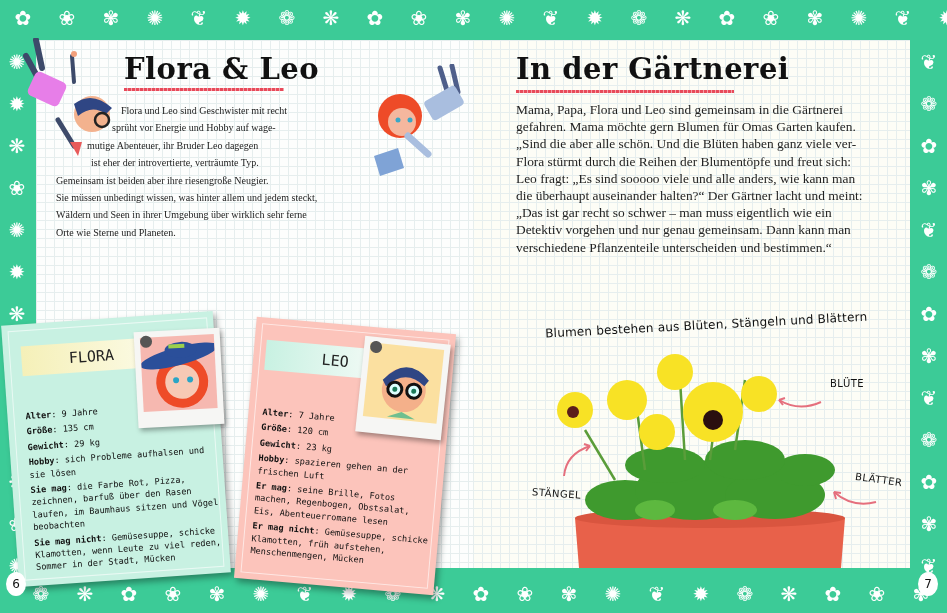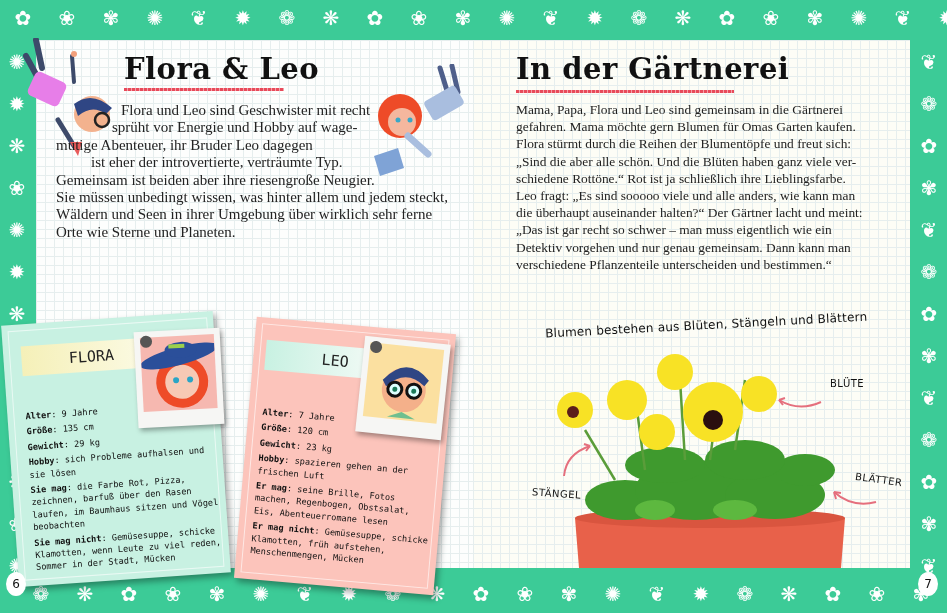--- a/index.html
+++ b/index.html
@@ -5,21 +5,21 @@
   html,body{margin:0;padding:0;}
   body{width:947px;height:613px;overflow:hidden;background:#3ccb97;position:relative;font-family:"DejaVu Serif",serif;}
   .page{position:absolute;background-color:#fdfefd;
     background-image:linear-gradient(#e6eeee 1px,transparent 1px),linear-gradient(90deg,#e6eeee 1px,transparent 1px);
     background-size:9px 9px;}
   #page-left{left:36px;top:40px;width:437px;height:528px;}
   #page-right{left:473px;top:40px;width:437px;height:528px;background-color:#fdfdf6;}
   .leaf{position:absolute;color:#fff;font-size:20px;line-height:20px;width:22px;text-align:center;font-family:"DejaVu Sans",sans-serif;}
   h1.title{position:absolute;margin:0;font-family:"DejaVu Serif",serif;font-weight:bold;font-size:29px;color:#111;letter-spacing:0.5px;}
   .underline{position:absolute;height:3px;background:repeating-linear-gradient(90deg,#e84a5a 0 3px,#f4a0a8 3px 4px);}
-  .body-text{position:absolute;font-family:"Liberation Serif",serif;font-size:15px;line-height:17.4px;color:#222;}
+  .body-text{position:absolute;font-family:"Liberation Serif",serif;font-size:10px;line-height:17.4px;color:#222;}
   .para-line{display:block;white-space:nowrap;}
   .card{position:absolute;box-shadow:3px 4px 6px rgba(0,0,0,0.35);}
   .card-inner{position:absolute;left:6px;top:6px;right:6px;bottom:6px;border:1.5px solid rgba(255,255,255,0.6);}
   .card-flora{left:10px;top:318px;width:212px;height:262px;background:#c8f1e2;transform:rotate(-4deg);}
   .card-leo{left:245px;top:325px;width:200px;height:262px;background:#fcc4bb;transform:rotate(5deg);}
   .name-tape{position:absolute;font-family:"DejaVu Sans Mono",monospace;font-size:15px;color:#222;padding:6px 0;text-align:center;}
   .card-flora .name-tape{left:18px;top:22px;width:140px;background:linear-gradient(90deg,#f5f0b8,#fcfbe8);}
   .card-leo .name-tape{left:12px;top:22px;width:140px;background:linear-gradient(90deg,#c8f1e2,#fdfdfb);}
   .card-facts{position:absolute;font-family:"DejaVu Sans Mono",monospace;font-size:8.6px;line-height:12.4px;color:#111;}
   .card-flora .card-facts{left:18px;top:86px;width:190px;}
@@ -135,21 +135,21 @@
   <path d="M40 72 L60 90" stroke="#a9bedf" stroke-width="7" stroke-linecap="round"></path>
   <path d="M6 92 L30 84 L36 104 L12 112 Z" fill="#7fa3d6"></path>
 </svg>
 
 <h1 class="title" style="left:124px;top:52px;">Flora &amp; Leo</h1>
 <div class="underline" style="left:124px;top:88px;width:160px;"></div>
 
 <div class="body-text" style="left:56px;top:102px;width:400px;">
   <span class="para-line" style="padding-left:65px">Flora und Leo sind Geschwister mit recht</span>
   <span class="para-line" style="padding-left:56px">sprüht vor Energie und Hobby auf wage-</span>
-  <span class="para-line" style="">mutige Abenteuer, ihr Bruder Leo dagegen</span>
+  <span class="para-line" style="padding-left:31px">mutige Abenteuer, ihr Bruder Leo dagegen</span>
   <span class="para-line" style="padding-left:35px">ist eher der introvertierte, verträumte Typ.</span>
   <span class="para-line">Gemeinsam ist beiden aber ihre riesengroße Neugier.</span>
   <span class="para-line">Sie müssen unbedingt wissen, was hinter allem und jedem steckt,</span>
   <span class="para-line">Wäldern und Seen in ihrer Umgebung über wirklich sehr ferne</span>
   <span class="para-line">Orte wie Sterne und Planeten.</span>
 </div>
 
 <div class="card card-flora">
   <div class="card-inner"></div>
   <div class="name-tape">FLORA</div>
@@ -207,23 +207,22 @@
 </div>
 
 <div class="page" id="page-right"></div>
 
 <h1 class="title" style="left:516px;top:52px;">In der Gärtnerei</h1>
 <div class="underline" style="left:516px;top:90px;width:218px;"></div>
 
 <div class="body-text" style="left:516px;top:101px;width:390px;font-size:13.4px;line-height:17.2px;">
   <span class="para-line">Mama, Papa, Flora und Leo sind gemeinsam in die Gärtnerei</span>
   <span class="para-line">gefahren. Mama möchte gern Blumen für Omas Garten kaufen.</span>
+  <span class="para-line">„Sind die aber alle schön. Und die Blüten haben ganz viele ver-</span>
   <span class="para-line">Flora stürmt durch die Reihen der Blumentöpfe und freut sich:</span>
-  <span class="para-line">„Sind die aber alle schön. Und die Blüten haben ganz viele ver-</span>
-  <span class="para-line">schiedene Rottöne.“ Rot ist ja schließlich ihre Lieblingsfarbe.</span>
   <span class="para-line">Leo fragt: „Es sind sooooo viele und alle anders, wie kann man</span>
   <span class="para-line">die überhaupt auseinander halten?“ Der Gärtner lacht und meint:</span>
   <span class="para-line">„Das ist gar recht so schwer – man muss eigentlich wie ein</span>
   <span class="para-line">Detektiv vorgehen und nur genau gemeinsam. Dann kann man</span>
   <span class="para-line">verschiedene Pflanzenteile unterscheiden und bestimmen.“</span>
 </div>
 
 <div class="diagram-caption">Blumen bestehen aus Blüten, Stängeln und Blättern</div>
 
 <svg style="position:absolute;left:545px;top:350px;" width="330" height="220">

